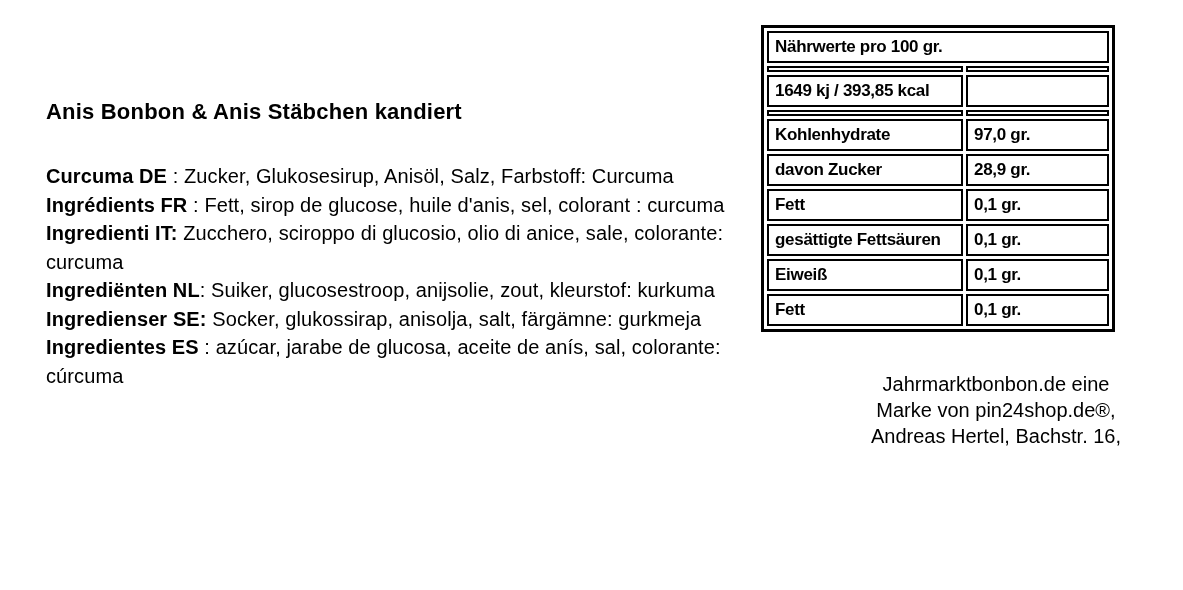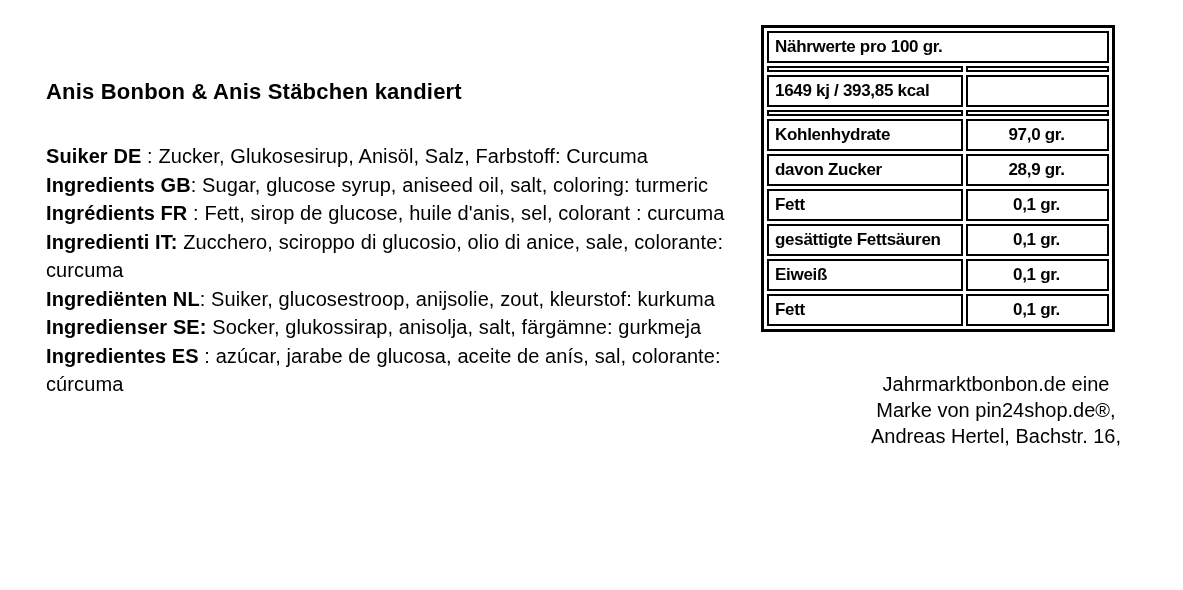--- a/index.html
+++ b/index.html
@@ -7,21 +7,21 @@
     position: relative;
     width: 1183px;
     height: 590px;
     background: #ffffff;
     color: #000000;
     font-family: "Liberation Sans", sans-serif;
     overflow: hidden;
   }
 
   
-  .left-block { position: absolute; left: 46px; top: 80px; width: 752px; }
+  .left-block { position: absolute; left: 46px; top: 100px; width: 752px; }
   .title {
     margin: 0 0 38px 0;
     font-size: 22px;
     font-weight: bold;
     letter-spacing: 0.2px;
     line-height: 24px;
   }
   .ingredients p {
     margin: 0;
     font-size: 20px;
@@ -47,43 +47,42 @@
     height: 28px;
     padding: 0 6px;
     vertical-align: middle;
     font-size: 17px;
     font-weight: bold;
     letter-spacing: -0.3px;
     white-space: nowrap;
     overflow: hidden;
   }
   table.nt tr.sp td { height: 2px; padding: 0; }
-  table.nt td.val { text-align: center; padding-right: 8px; }
+  table.nt td.val { text-align: left; padding-right: 8px; }
 
   
   .footer-block {
     position: absolute;
     left: 826px;
     top: 371px;
     width: 340px;
     text-align: center;
     font-size: 20px;
     line-height: 26px;
   }
 </style>
 </head>
 <body>
 
 <div class="canvas">
 
   <div class="left-block">
     <h1 class="title">Anis Bonbon &amp; Anis Stäbchen kandiert</h1>
     <div class="ingredients">
-      <p><b>Suiker DE</b><span> : </span><span>Zucker, Glukosesirup, Anisöl, Salz, Farbstoff: Curcuma</span></p>
-      <p><b>Ingredients GB</b><span>: </span><span>Sugar, glucose syrup, aniseed oil, salt, coloring: turmeric</span></p>
+      <p><b>Curcuma DE</b><span> : </span><span>Zucker, Glukosesirup, Anisöl, Salz, Farbstoff: Curcuma</span></p>
       <p><b>Ingrédients FR</b><span> : </span><span>Fett, sirop de glucose, huile d'anis, sel, colorant : curcuma</span></p>
       <p><b>Ingredienti IT:</b><span> </span><span>Zucchero, sciroppo di glucosio, olio di anice, sale, colorante: curcuma</span></p>
       <p><b>Ingrediënten NL</b><span>: </span><span>Suiker, glucosestroop, anijsolie, zout, kleurstof: kurkuma</span></p>
       <p><b>Ingredienser SE:</b><span> </span><span>Socker, glukossirap, anisolja, salt, färgämne: gurkmeja</span></p>
       <p><b>Ingredientes ES</b><span> : </span><span>azúcar, jarabe de glucosa, aceite de anís, sal, colorante: cúrcuma</span></p>
     </div>
   </div>
 
   <div class="table-block">
     <table class="nt">

